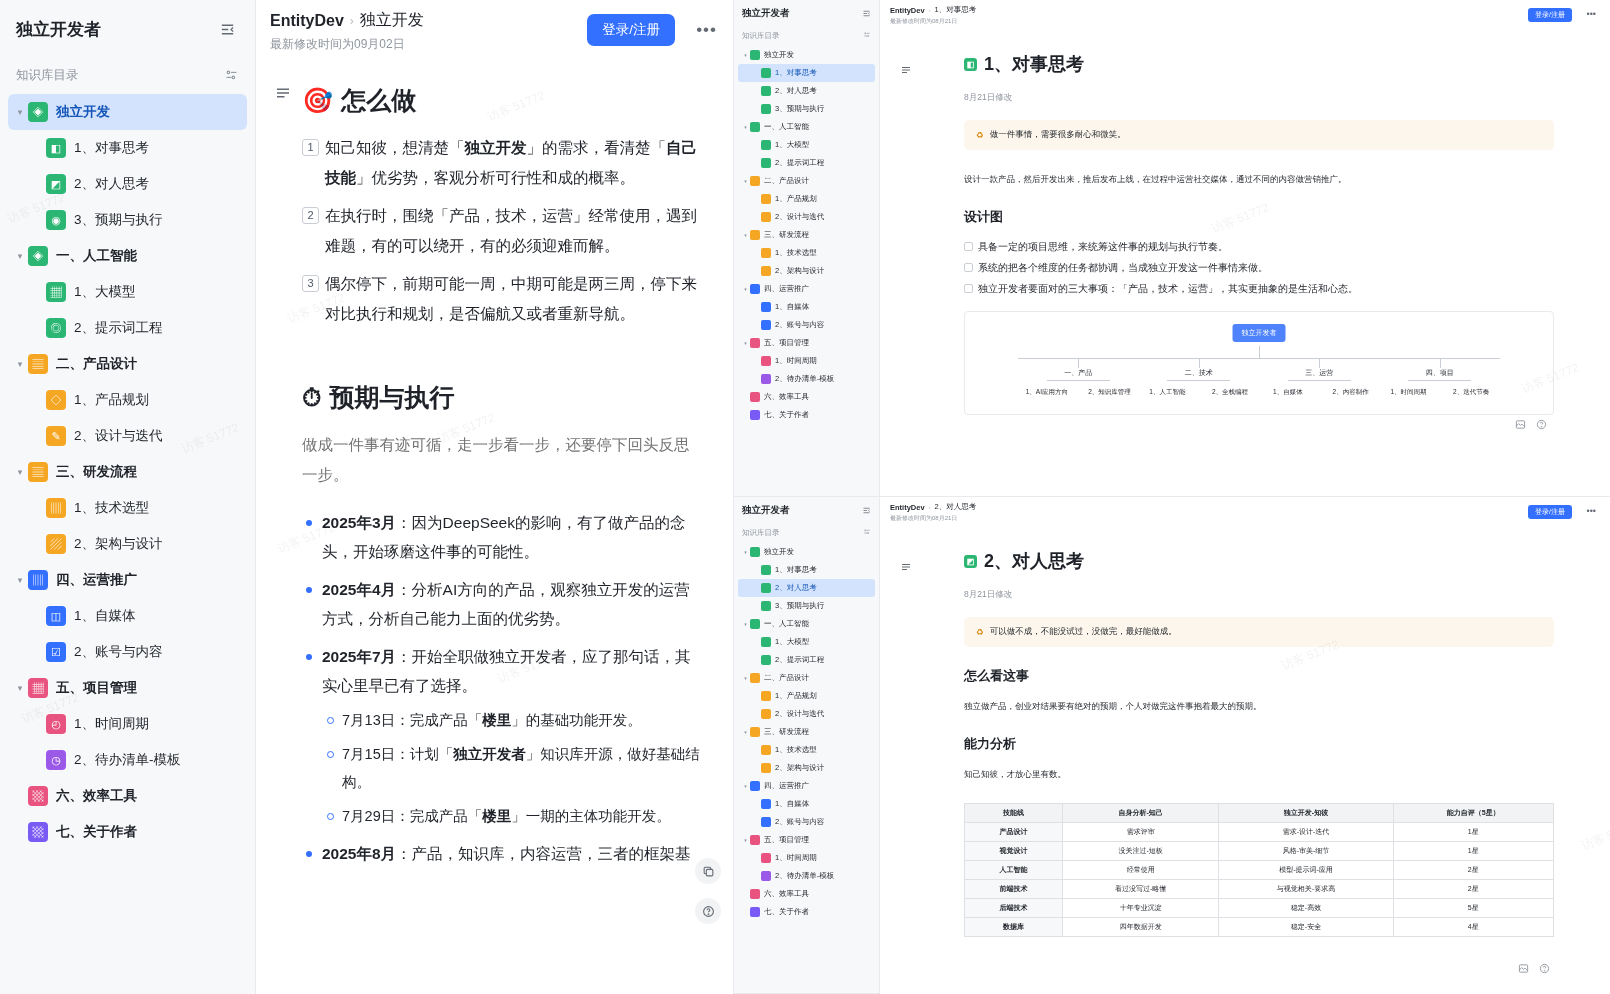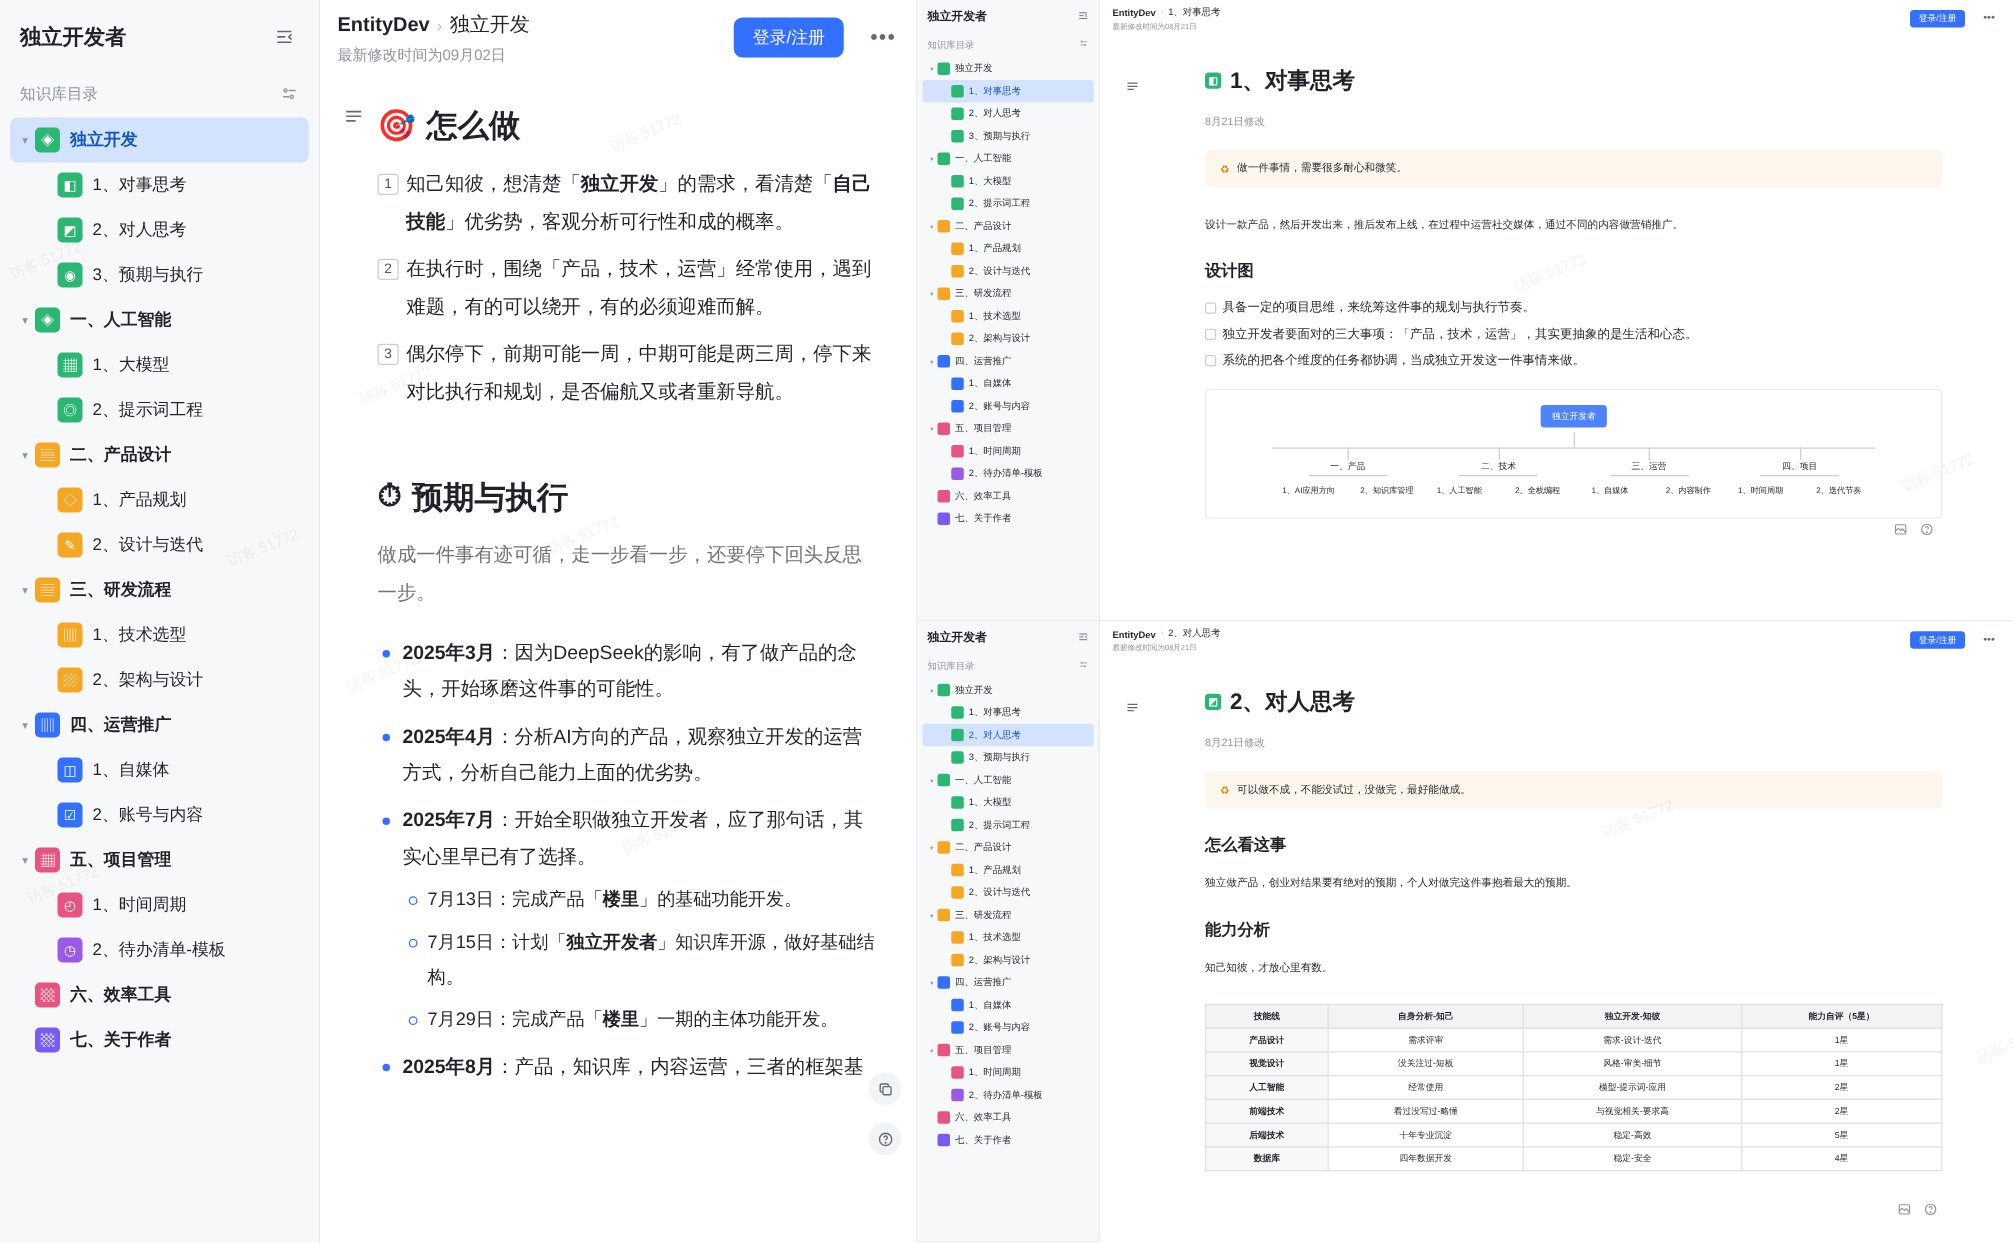--- a/index.html
+++ b/index.html
@@ -886,25 +886,25 @@
         </div>
         <div class="ptxt">设计一款产品，然后开发出来，推后发布上线，在过程中运营社交媒体，通过不同的内容做营销推广。</div>
         <div class="ph2">设计图</div>
         <div id="prev-list">
             <div class="pli">
               <span class="plibox"></span>
               <span>具备一定的项目思维，来统筹这件事的规划与执行节奏。</span>
             </div>
             <div class="pli">
               <span class="plibox"></span>
-              <span>独立开发者要面对的三大事项：「产品，技术，运营」，其实更抽象的是生活和心态。</span>
+              <span>系统的把各个维度的任务都协调，当成独立开发这一件事情来做。</span>
             </div>
             <div class="pli">
               <span class="plibox"></span>
-              <span>系统的把各个维度的任务都协调，当成独立开发这一件事情来做。</span>
+              <span>独立开发者要面对的三大事项：「产品，技术，运营」，其实更抽象的是生活和心态。</span>
             </div>
           </div>
         <div class="orgchart" id="orgchart">
           <div class="oc-root">独立开发者</div>
           <div class="oc-vroot"></div>
           <div class="oc-hline"></div>
           <div class="oc-icons">
             <span>
               <svg width="11" height="11" viewBox="0 0 24 24" fill="none" stroke="currentColor" stroke-width="2">
                   <rect x="3" y="4" width="18" height="16" rx="2"></rect>

